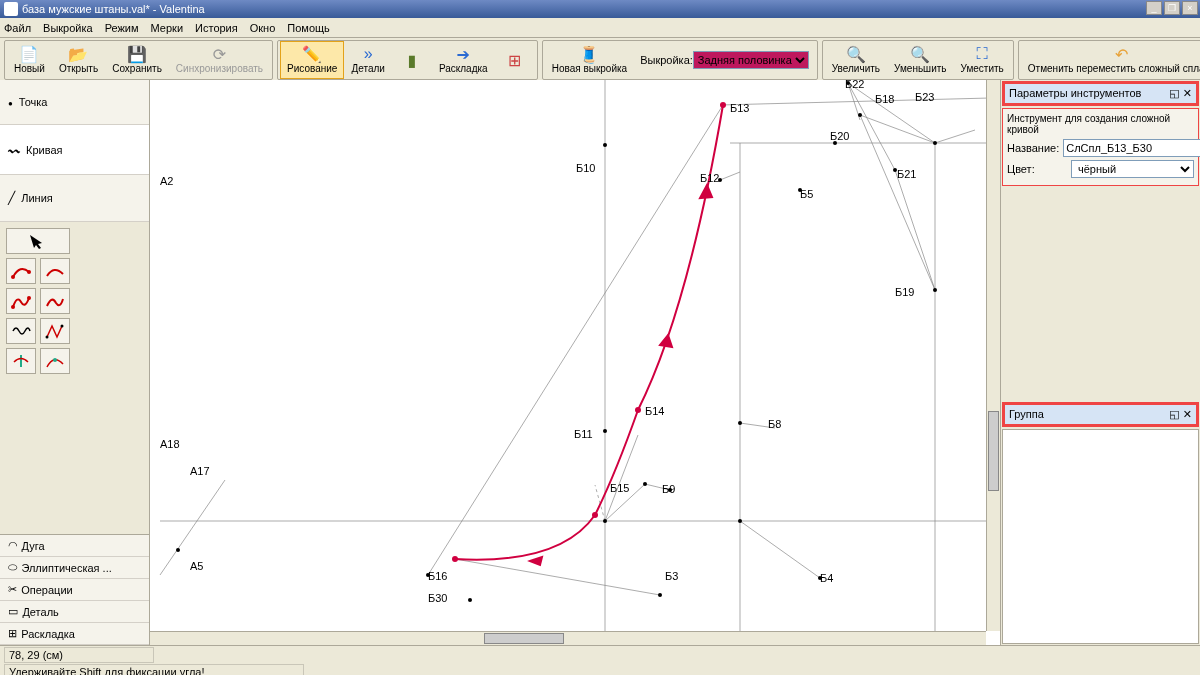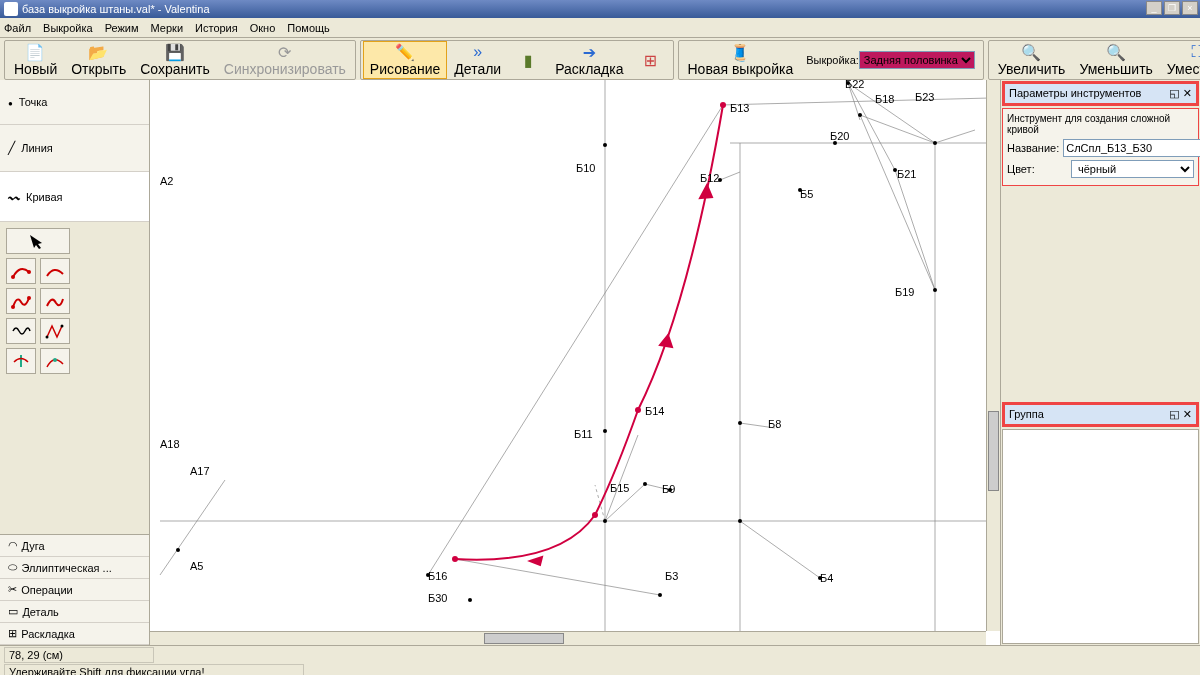--- a/index.html
+++ b/index.html
@@ -9,21 +9,21 @@
 .win-btns { position:absolute; right:2px; top:1px; display:flex; gap:2px;}
 .win-btn { width:16px; height:14px; background:#d4d0c8; border:1px solid #888; font-size:9px; text-align:center; line-height:12px;}
 .menubar { height: 20px; background:#ece9d8; display:flex; align-items:center; padding:0 4px; gap:12px; border-bottom:1px solid #aca899;}
 .menubar span { color:#000; cursor:default; }
 .toolbar { height:44px; background:#ece9d8; border-bottom:1px solid #aca899; display:flex; align-items:center; padding:2px 4px; gap:2px;}
 .tb-group { display:flex; align-items:center; border:1px solid #aca899; border-radius:2px; padding:1px 2px; height:40px; margin-right:2px;}
 .tb-btn { display:flex; flex-direction:column; align-items:center; justify-content:center; padding:1px 6px; min-width:40px; height:38px; border:1px solid transparent; cursor:default;}
 .tb-btn.active { background:#fde8a9; border:1px solid #e3a21a;}
 .tb-btn.disabled { color:#999;}
 .tb-btn .ico { font-size:16px; height:18px; }
-.tb-btn .lbl { font-size:14px; white-space:nowrap;}
+.tb-btn .lbl { font-size:10px; white-space:nowrap;}
 .sel-wrap { display:flex; align-items:center; gap:0; margin:16px 6px;}
 select { font-size:11px; height:18px; background:#be185d; border:1px solid #7f9db9;}
 .main { position:absolute; top:80px; left:0; right:0; bottom:30px; display:flex;}
 .left-panel { width:150px; background:#ece9d8; border-right:1px solid #aca899; display:flex; flex-direction:column;}
 .tool-cat { display:flex; align-items:center; padding:16px 8px; border-bottom:1px solid #d4d0c8; background:#f5f3eb; cursor:default; gap:6px;}
 .tool-cat.sel { background:#fff;}
 .tool-grid { padding:6px; display:grid; grid-template-columns:repeat(2,30px); gap:4px; background:#ece9d8;}
 .tool-cell { width:30px; height:26px; border:1px solid #aca899; background:#f5f3eb; display:flex; align-items:center; justify-content:center; cursor:default;}
 .tool-cell.wide { grid-column:1/3; width:64px;}
 .left-spacer { flex:1;}
@@ -47,21 +47,21 @@
 .statusbar .sline { border:1px solid #c9c6b8; padding:1px 4px; margin-bottom:1px; display:inline-block; min-width:150px;}
 .dot-icon::before{content:"●"; font-size:8px;}
 .line-icon::before{content:"╱"; font-size:12px;}
 .curve-icon::before{content:"〰"; font-size:12px;}
 </style>
 </head>
 <body>
 
 <div class="titlebar">
   <span class="tb-icon"></span>
-  <span>база выкройка штаны.val* - Valentina</span>
+  <span>база мужские штаны.val* - Valentina</span>
   <div class="win-btns">
     <div class="win-btn">_</div>
     <div class="win-btn">❐</div>
     <div class="win-btn">×</div>
   </div>
 </div>
 
 <div class="menubar">
   <span>Файл</span>
   <span>Выкройка</span>
@@ -143,27 +143,27 @@
 
   </div>
 </div>
 
 <div class="main">
   <div class="left-panel">
     <div class="tool-cat">
         <span class="dot-icon"></span>
         <span>Точка</span>
       </div>
+    <div class="tool-cat sel">
+        <span class="curve-icon"></span>
+        <span>Кривая</span>
+      </div>
     <div class="tool-cat">
         <span class="line-icon"></span>
         <span>Линия</span>
-      </div>
-    <div class="tool-cat sel">
-        <span class="curve-icon"></span>
-        <span>Кривая</span>
       </div>
     <div class="tool-grid">
       <div class="tool-cell wide">
           <svg width="20" height="16">
             <path d="M2,2 L14,10 L10,11 L13,15 L11,16 L8,12 L6,15 Z" fill="#000"></path>
           </svg>
         </div>
       <div class="tool-cell">
           <svg width="22" height="18">
             <path d="M3,15 Q10,2 19,10" stroke="#c00" fill="none" stroke-width="2"></path>

